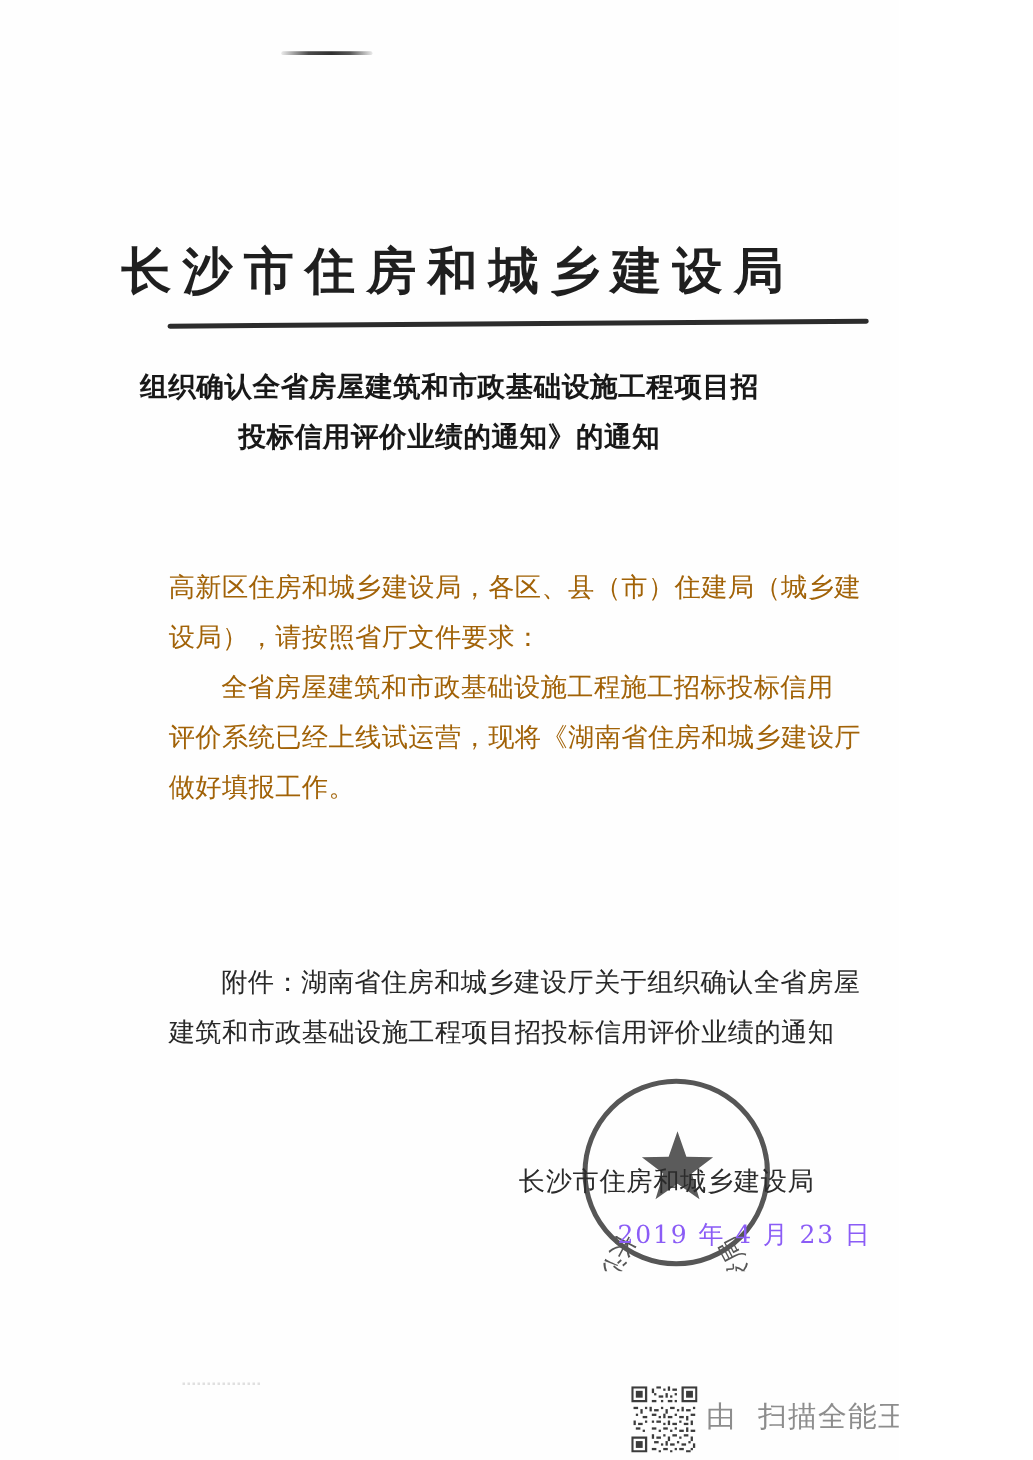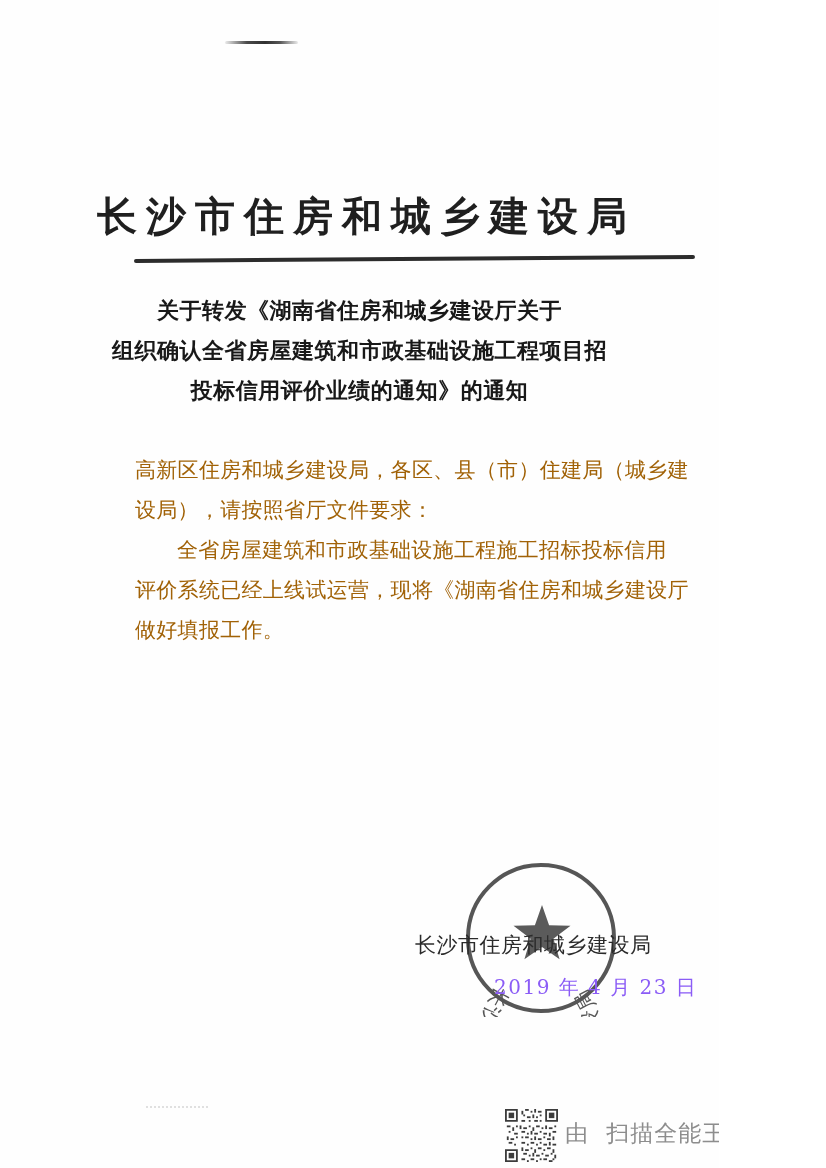--- a/index.html
+++ b/index.html
@@ -87,33 +87,36 @@
 <body>
 
 <div class="page">
 
   <div class="artifact-line"></div>
 
   <div class="agency-header">长沙市住房和城乡建设局</div>
   <div class="header-rule"></div>
 
   <div class="doc-title">
-    <div>关于转发《湖南省住房和城乡建设厅关于</div>
     <div>组织确认全省房屋建筑和市政基础设施工程项目招</div>
     <div>投标信用评价业绩的通知》的通知</div>
   </div>
 
   <div class="content">
     <div>高新区住房和城乡建设局，各区、县（市）住建局（城乡建</div>
     <div>设局），请按照省厅文件要求：</div>
     <div class="indent">全省房屋建筑和市政基础设施工程施工招标投标信用</div>
     <div>评价系统已经上线试运营，现将《湖南省住房和城乡建设厅</div>
     <div>做好填报工作。</div>
   </div>
 
+  <div class="attachment">
+    <div class="indent">附件：湖南省住房和城乡建设厅关于组织确认全省房屋</div>
+    <div>建筑和市政基础设施工程项目招投标信用评价业绩的通知</div>
+  </div>
 
   <svg class="seal" viewBox="0 0 158 158" xmlns="http://www.w3.org/2000/svg">
     <circle cx="79" cy="79" r="73" fill="none" stroke="#4a4a4a" stroke-width="4"></circle>
     <path id="sealArc" d="M 43 120 A 56 56 0 1 0 115 120" fill="none"></path>
     <text font-size="20" fill="#4a4a4a" letter-spacing="3" font-family="DejaVu Serif, Liberation Serif, serif">
       <textPath href="#sealArc" startOffset="50%" text-anchor="middle">长沙市住房和城乡建设局</textPath>
     </text>
     <polygon points="80,46 87.1,66.3 108.5,66.7 91.4,79.7 97.6,100.3 80,88 62.4,100.3 68.6,79.7 51.5,66.7 72.9,66.3" fill="#4f4f4f"></polygon>
   </svg>
 

